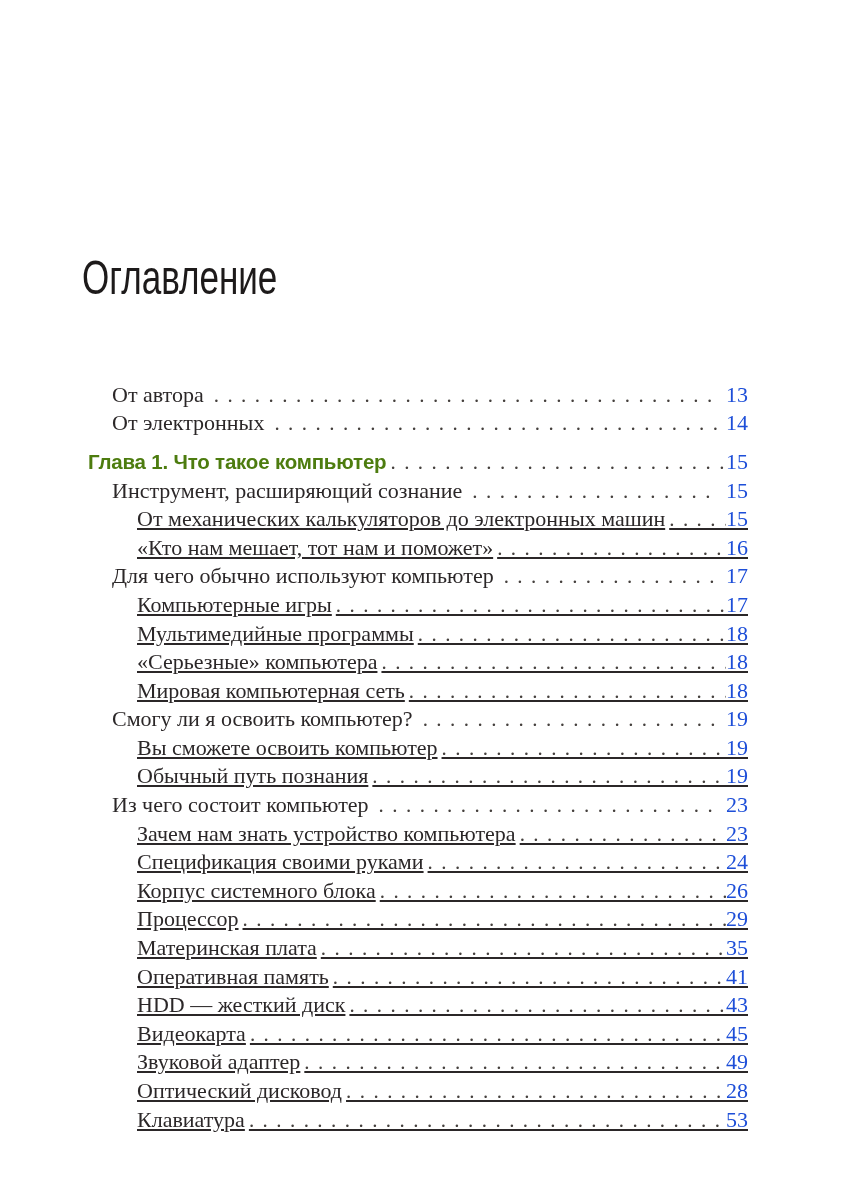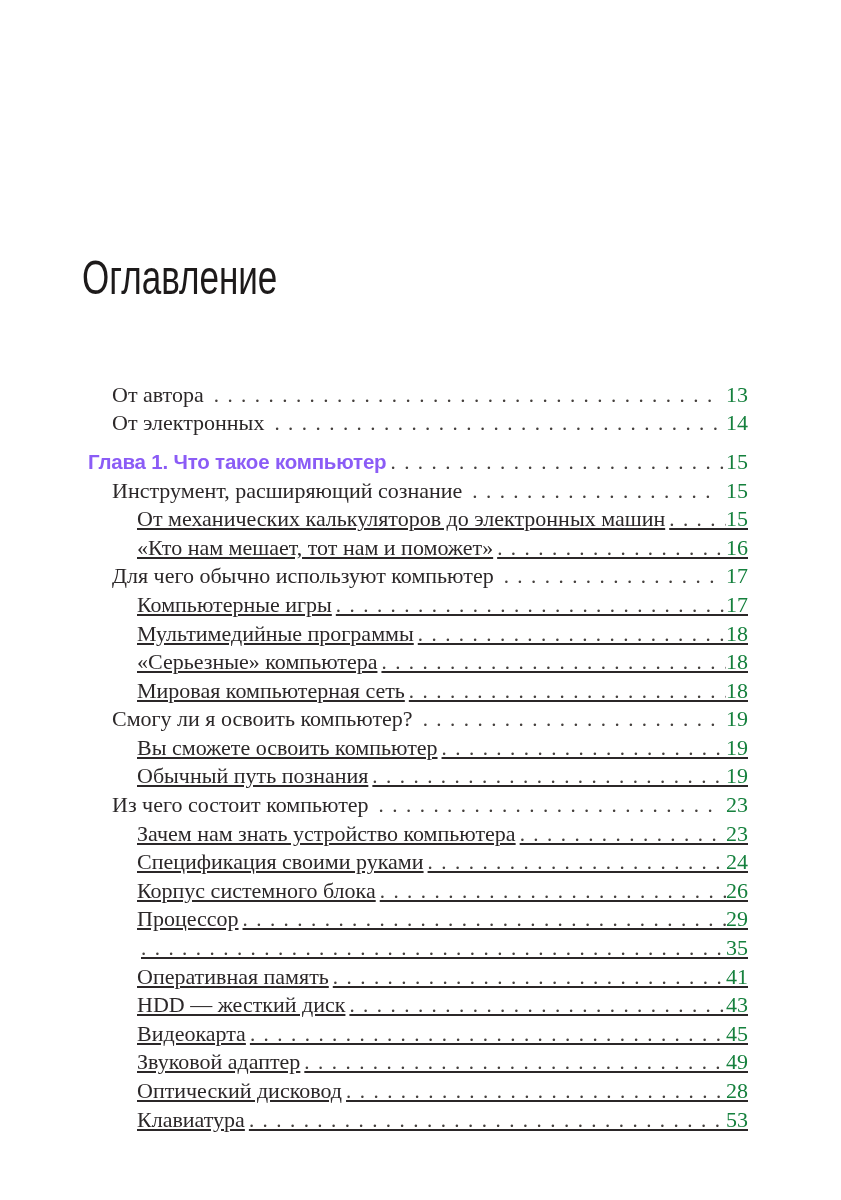--- a/index.html
+++ b/index.html
@@ -44,42 +44,42 @@
   .toc-row.lvl-2 { padding-left: 49px; text-decoration: underline; }
   .toc-row.chapter { margin-top: 10px; }
   .toc-label {
     white-space: nowrap;
     flex: 0 0 auto;
   }
   .chapter .toc-label {
     font-family: "Liberation Sans", sans-serif;
     font-weight: 700;
     font-size: 20.5px;
-    color: #8b5cf6;
+    color: #4d7c0f;
     letter-spacing: -0.2px;
     text-align: center;
   }
   .toc-dots {
     flex: 1 1 auto;
     min-width: 6px;
     overflow: hidden;
     white-space: nowrap;
     text-align: right;
     padding-left: 4px;
     color: #45403d;
     letter-spacing: 1.6px;
     font-size: 21px;
   }
   .toc-dots::after {
     content: ". . . . . . . . . . . . . . . . . . . . . . . . . . . . . . . . . . . . . . . . . . . . . . . . . . . . . . . . . . . . . . . . . . . . . . . . . . . . . . . . ";
   }
   .toc-page {
     white-space: nowrap;
     flex: 0 0 auto;
-    color: #15803d;
+    color: #1d4ed8;
   }
 </style>
 </head>
 <body>
 
 <div class="page">
   <h1 class="title">Оглавление</h1>
   <div class="toc">
       <div class="toc-row lvl-1">
     <span class="toc-label">От автора</span>
@@ -170,20 +170,21 @@
     <span class="toc-label">Корпус системного блока</span>
     <span class="toc-dots"></span>
     <span class="toc-page">26</span>
   </div>
       <div class="toc-row lvl-2">
     <span class="toc-label">Процессор</span>
     <span class="toc-dots"></span>
     <span class="toc-page">29</span>
   </div>
       <div class="toc-row lvl-2">
+    <span class="toc-label">Материнская плата</span>
     <span class="toc-dots"></span>
     <span class="toc-page">35</span>
   </div>
       <div class="toc-row lvl-2">
     <span class="toc-label">Оперативная память</span>
     <span class="toc-dots"></span>
     <span class="toc-page">41</span>
   </div>
       <div class="toc-row lvl-2">
     <span class="toc-label">HDD — жесткий диск</span>

